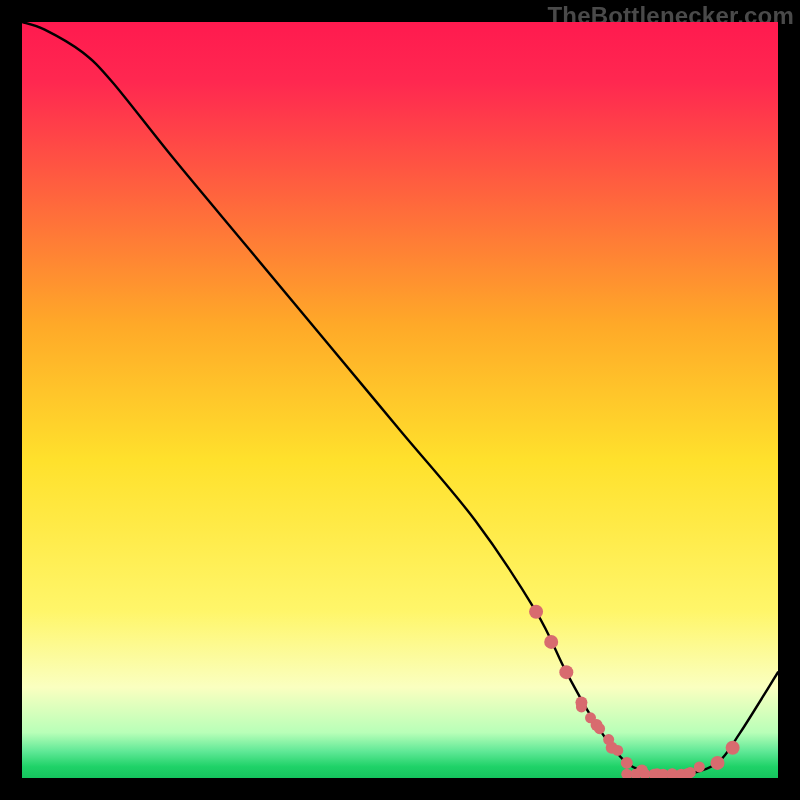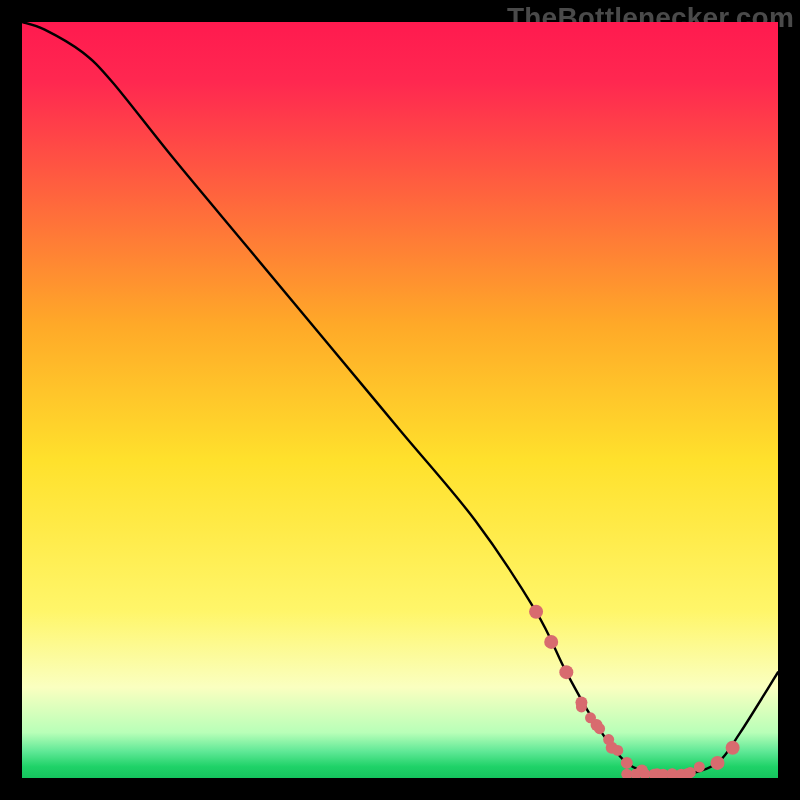--- a/index.html
+++ b/index.html
@@ -27,21 +27,21 @@
   .plot svg {
     display: block;
     width: 756px;
     height: 756px;
   }
   .watermark {
     position: absolute;
     top: 2px;
     right: 6px;
     color: #4a4a4a;
-    font-size: 28px;
+    font-size: 24px;
     font-weight: 600;
     letter-spacing: 0.2px;
     user-select: none;
     pointer-events: none;
   }
 </style>
 </head>
 <body>
 
 <div class="stage">

